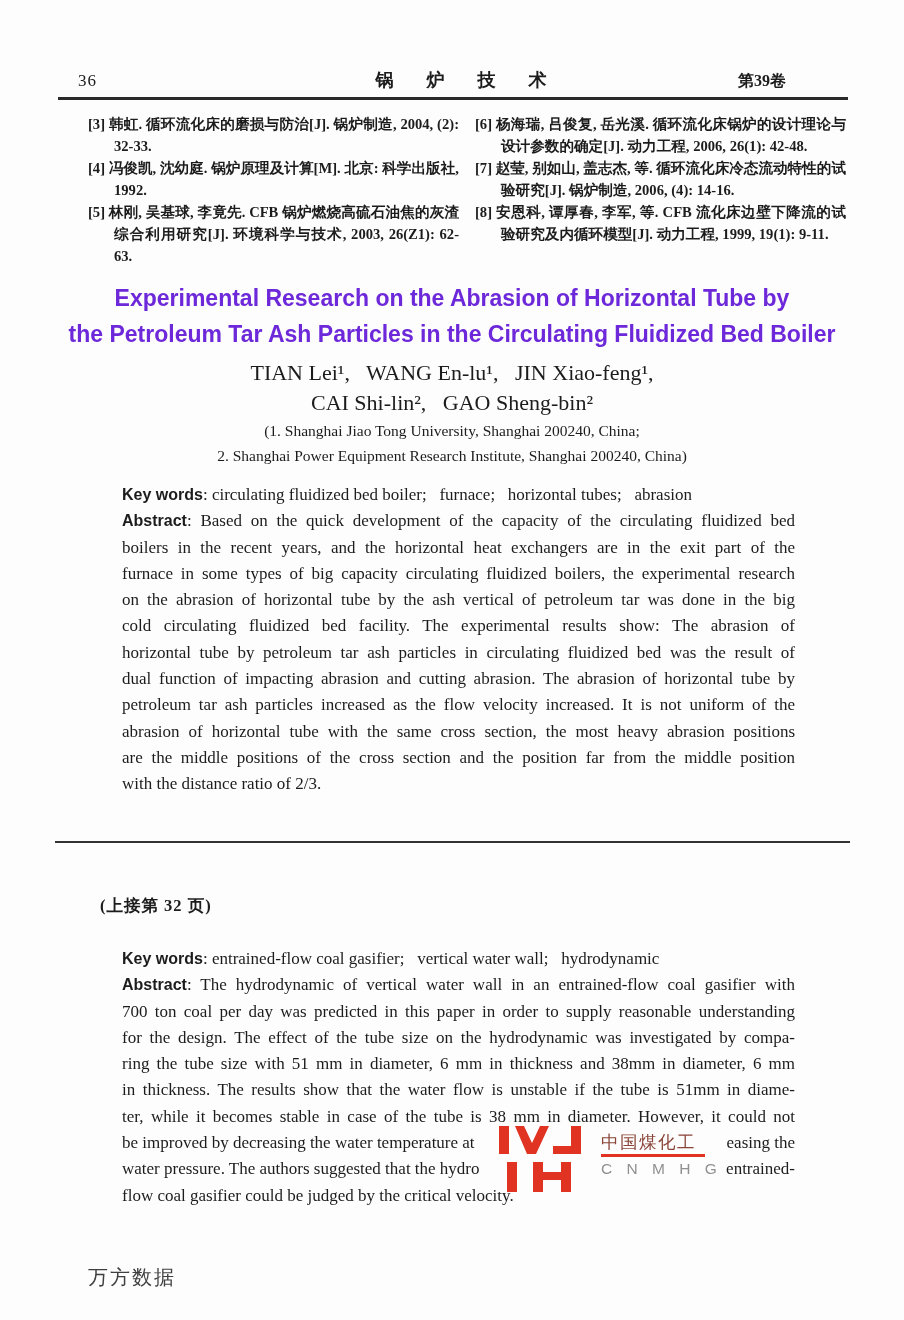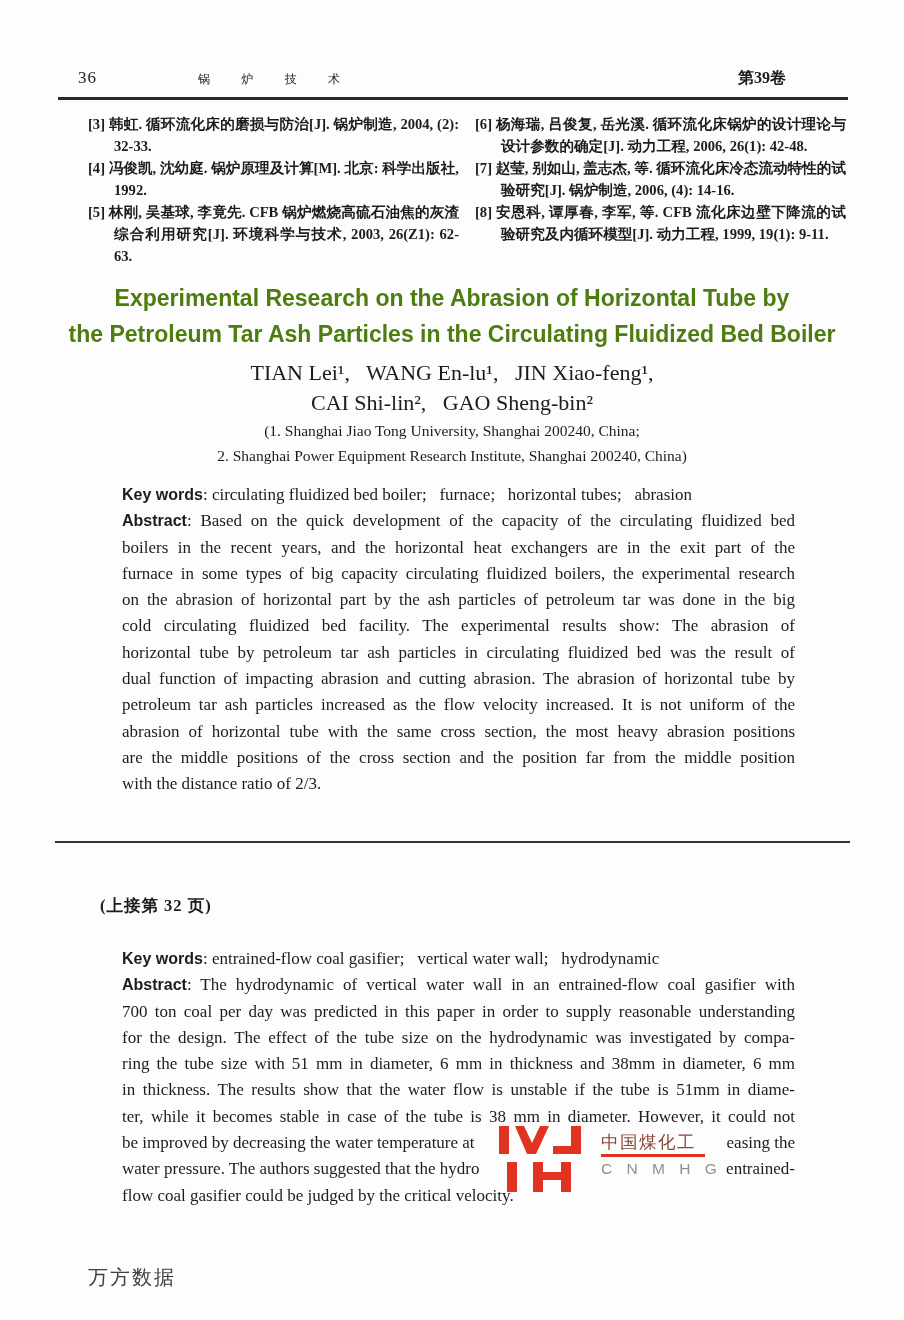--- a/index.html
+++ b/index.html
@@ -4,32 +4,32 @@
 <style>
   html,body{margin:0;padding:0;background:#e9e9e9;}
   .page{
     position:relative;width:904px;height:1320px;margin:0 auto;
     background:#fdfdfd;color:#1c1c1c;overflow:hidden;
     font-family:"Liberation Serif","DejaVu Serif",serif;
   }
   
   .hdr{position:absolute;top:68px;left:78px;right:46px;display:flex;align-items:baseline;}
   .hdr .pgnum{width:120px;font-size:17px;letter-spacing:1px;}
-  .hdr .jtitle{flex:1;text-align:left;font-size:12px;font-weight:400;letter-spacing:14px;
+  .hdr .jtitle{flex:1;text-align:center;font-size:18px;font-weight:700;letter-spacing:14px;
     font-family:"Liberation Sans","DejaVu Sans",sans-serif;}
   .hdr .vol{width:120px;text-align:left;font-size:16px;font-weight:700;}
   .hdr-rule{position:absolute;top:97px;left:58px;width:790px;height:2.5px;background:#2a2a2a;}
   
   .refs{position:absolute;top:113px;left:88px;width:758px;display:flex;gap:16px;}
   .refcol{width:371px;font-size:14.6px;line-height:22px;}
   .ref{padding-left:26px;text-indent:-26px;text-align:justify;font-weight:600;}
   
   .title{position:absolute;top:280px;left:0;width:904px;text-align:center;
     font-family:"Liberation Sans","DejaVu Sans",sans-serif;font-weight:700;
-    font-size:23px;line-height:36px;color:#4d7c0f;}
+    font-size:23px;line-height:36px;color:#6d28d9;}
   .authors{position:absolute;top:358px;left:0;width:904px;text-align:center;
     font-size:22px;line-height:30px;}
   .affils{position:absolute;top:418px;left:0;width:904px;text-align:center;
     font-size:15.5px;line-height:25px;}
   
   .abs{font-size:17px;}
   .abs1{position:absolute;top:482px;left:122px;width:673px;}
   .abs2{position:absolute;top:946px;left:122px;width:673px;}
   .aline{line-height:26.3px;text-align:justify;text-align-last:justify;min-height:26.3px;}
   .aline.last{text-align-last:left;}
@@ -91,21 +91,21 @@
     <div>(1. Shanghai Jiao Tong University, Shanghai 200240, China;</div>
     <div>2. Shanghai Power Equipment Research Institute, Shanghai 200240, China)</div>
   </div>
 
   <div class="abs abs1">
 
   <div class="aline last"><b>Key words</b><span class="t">: circulating fluidized bed boiler;  furnace;  horizontal tubes;  abrasion</span></div>
       <div class="aline"><b>Abstract</b><span class="t">: Based on the quick development of the capacity of the circulating fluidized bed</span></div>
       <div class="aline"><span class="t">boilers in the recent years, and the horizontal heat exchangers are in the exit part of the</span></div>
       <div class="aline"><span class="t">furnace in some types of big capacity circulating fluidized boilers, the experimental research</span></div>
-      <div class="aline"><span class="t">on the abrasion of horizontal part by the ash particles of petroleum tar was done in the big</span></div>
+      <div class="aline"><span class="t">on the abrasion of horizontal tube by the ash vertical of petroleum tar was done in the big</span></div>
       <div class="aline"><span class="t">cold circulating fluidized bed facility. The experimental results show: The abrasion of</span></div>
       <div class="aline"><span class="t">horizontal tube by petroleum tar ash particles in circulating fluidized bed was the result of</span></div>
       <div class="aline"><span class="t">dual function of impacting abrasion and cutting abrasion. The abrasion of horizontal tube by</span></div>
       <div class="aline"><span class="t">petroleum tar ash particles increased as the flow velocity increased. It is not uniform of the</span></div>
       <div class="aline"><span class="t">abrasion of horizontal tube with the same cross section, the most heavy abrasion positions</span></div>
       <div class="aline"><span class="t">are the middle positions of the cross section and the position far from the middle position</span></div>
       <div class="aline last"><span class="t">with the distance ratio of 2/3.</span></div>
     </div>
 
   <div class="divider"></div>

